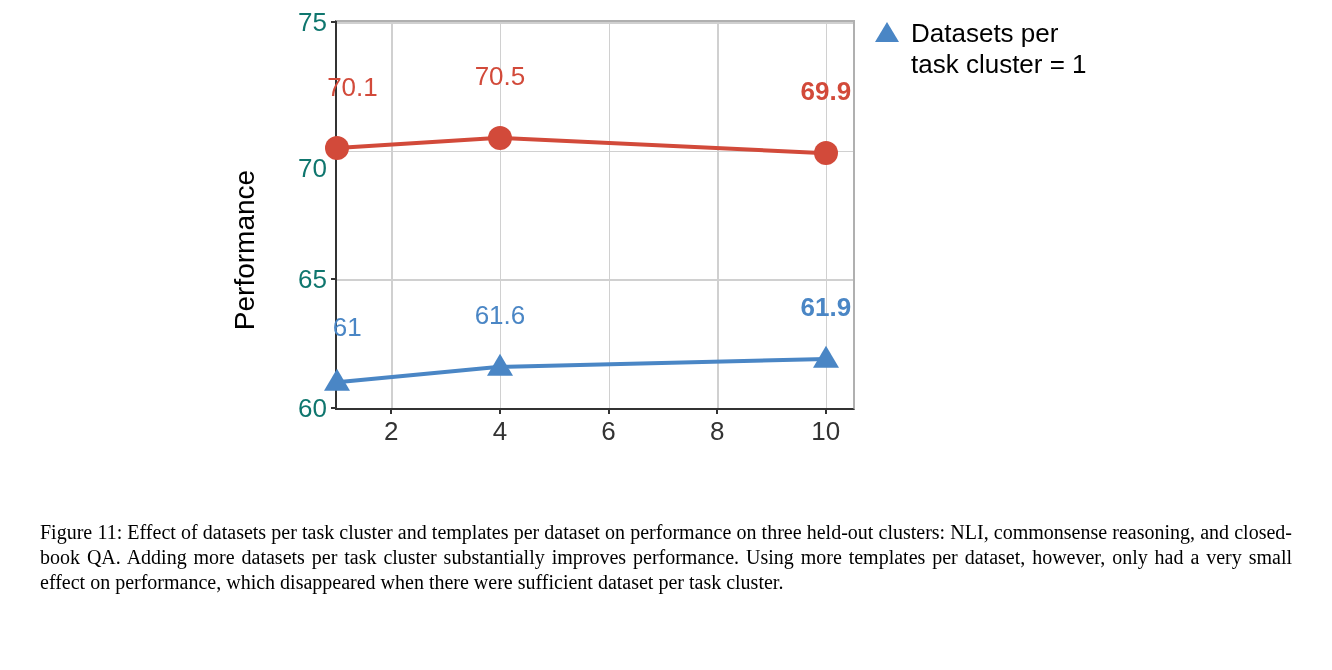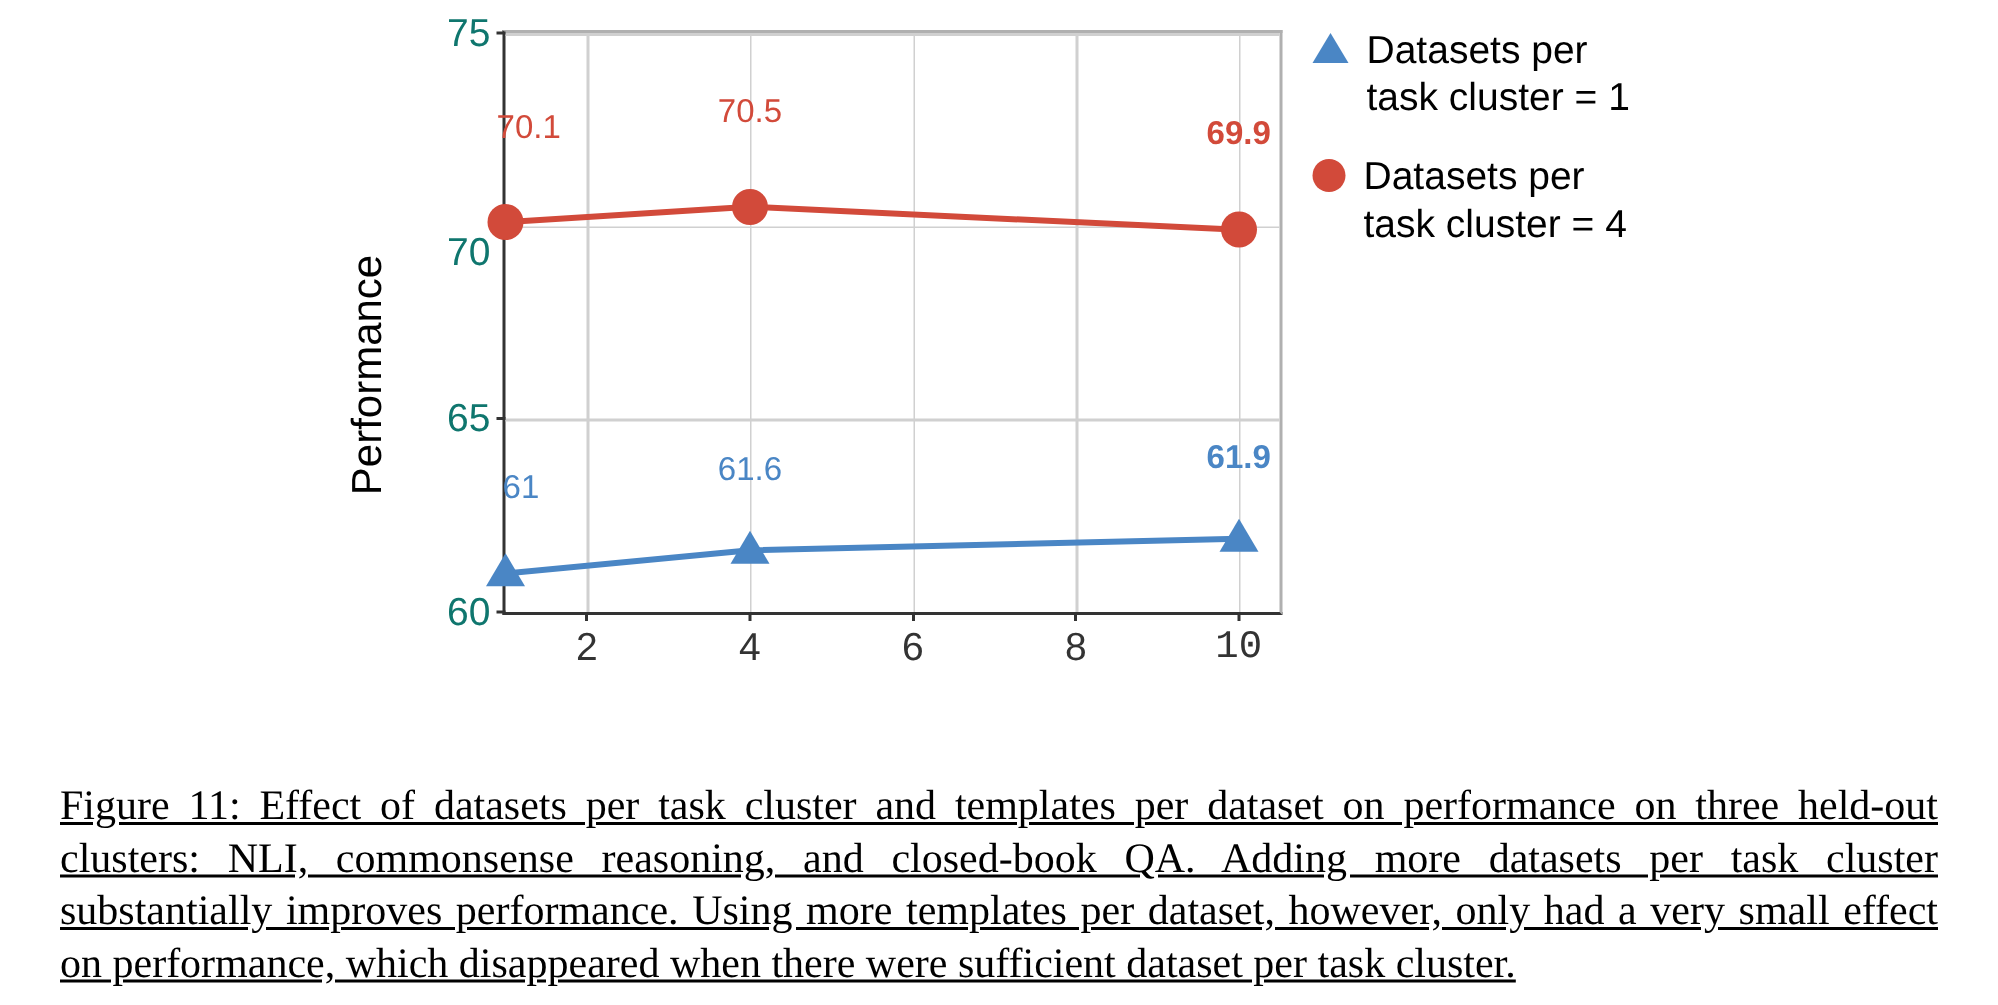--- a/index.html
+++ b/index.html
@@ -82,21 +82,21 @@
   .pt-circle { width:24px; height:24px; border-radius:50%; background:#d24a3a; }
   .pt-tri {
     width:0;height:0;
     border-left:13px solid transparent;
     border-right:13px solid transparent;
     border-bottom:22px solid #4a86c5;
     transform: translate(-50%,-60%);
   }
   .dl {
     position:absolute;
-    font-size:22px;
+    font-size:26px;
     transform:translate(-50%,0);
     white-space:nowrap;
   }
   .dl.red { color:#d24a3a; }
   .dl.blue { color:#4a86c5; }
   
   .legend {
     position:absolute;
     left: 620px;
     top: 8px;
@@ -118,25 +118,24 @@
     flex:0 0 auto;
     margin-top:4px;
   }
   
   .caption {
     position:absolute;
     left: 40px;
     right: 40px;
     top: 520px;
     font-family: "Times New Roman", Times, serif;
-    font-size: 28px;
+    font-size: 20px;
     line-height: 1.25;
     text-align: justify;
     color:#000;
-    text-decoration:underline;
   }
 </style>
 </head>
 <body>
 
 <div class="wrap">
 
   <div class="chart-zone">
 
     <div class="ylabel">Performance</div>
@@ -164,21 +163,21 @@
 
       <span class="tickmark-x" style="left:10.526%;"></span>
       <span class="xtick" style="left:10.526%;">2</span>
       <span class="tickmark-x" style="left:31.579%;"></span>
       <span class="xtick" style="left:31.579%;">4</span>
       <span class="tickmark-x" style="left:52.632%;"></span>
       <span class="xtick" style="left:52.632%;">6</span>
       <span class="tickmark-x" style="left:73.684%;"></span>
       <span class="xtick" style="left:73.684%;">8</span>
       <span class="tickmark-x" style="left:94.737%;"></span>
-      <span class="xtick" style="left:94.737%;font-family:Liberation Mono, monospace;">10</span>
+      <span class="xtick" style="left:94.737%;">10</span>
 
       <svg class="lines" viewBox="0 0 100 100" preserveAspectRatio="none">
 
         <polyline class="line-red" vector-effect="non-scaling-stroke" points="0,32.667 31.579,30.0 94.737,34.0"></polyline>
 
         <polyline class="line-blue" vector-effect="non-scaling-stroke" points="0,93.333 31.579,89.333 94.737,87.333"></polyline>
       </svg>
 
       <div class="pt pt-circle" style="left:0%; top:32.667%;"></div>
       <div class="pt pt-circle" style="left:31.579%; top:30.0%;"></div>
@@ -197,23 +196,19 @@
       <span class="dl blue" style="left:94.737%; top:70%;font-weight:bold;">61.9</span>
 
     </div>
 
 
     <div class="legend">
       <div class="legend-item">
         <div class="legend-tri"></div>
         <div>Datasets per task cluster = 1</div>
       </div>
-      <div class="legend-item">
-        <div class="legend-circle"></div>
-        <div>Datasets per task cluster = 4</div>
-      </div>
     </div>
 
   </div>
 
   <div class="caption">Figure 11: Effect of datasets per task cluster and templates per dataset on performance on three held-out clusters: NLI, commonsense reasoning, and closed-book QA. Adding more datasets per task cluster substantially improves performance. Using more templates per dataset, however, only had a very small effect on performance, which disappeared when there were sufficient dataset per task cluster.</div>
 
 </div>
 
 </body></html>

